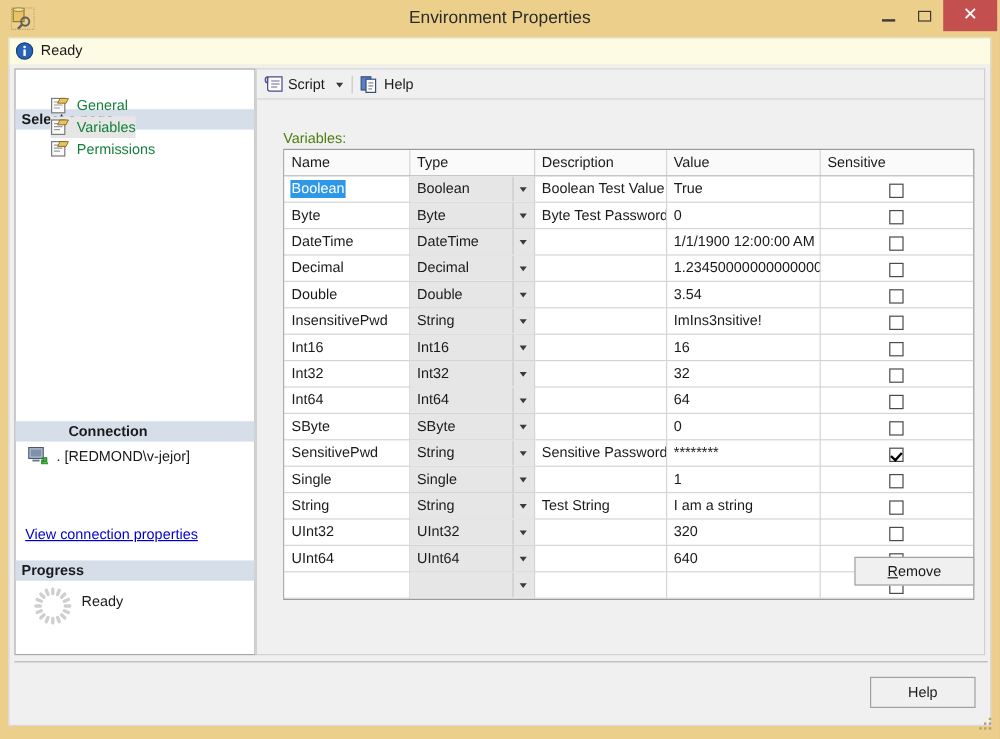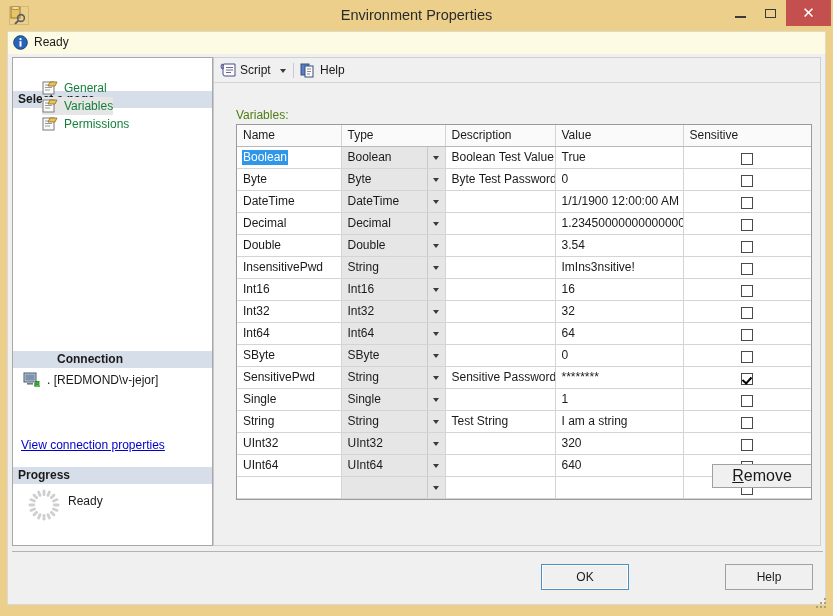--- a/index.html
+++ b/index.html
@@ -315,21 +315,21 @@
   }
   td.row-sel-name { padding-left: 5px !important; }
 
   
   #btn-remove {
     position: absolute;
     left: 498px; top: 406px;
     width: 100px; height: 24px;
     background: #f0f0f0;
     border: 1px solid #a0a0a0;
-    font-size: 16px;
+    font-size: 12px;
     color: #1a1a1a;
     font-family: "Liberation Sans", sans-serif;
     cursor: default;
   }
   #btn-remove u { text-decoration: underline; }
 
   
   #footer-sep {
     position: absolute;
     left: 4px; top: 497px;
@@ -695,21 +695,20 @@
         </table>
       </div>
 
       <button id="btn-remove">
         <span><u>R</u></span><span>emove</span>
       </button>
     </div>
 
     <div id="footer-sep"></div>
 
-    <button class="footbtn" id="btn-ok">OK</button>
     <button class="footbtn" id="btn-help">Help</button>
   </div>
 
   <span id="resize-grip">
     <svg width="12" height="12" viewBox="0 0 12 12">
       <g fill="#b0a070">
         <rect x="8" y="8" width="2" height="2"></rect>
         <rect x="4" y="8" width="2" height="2"></rect>
         <rect x="8" y="4" width="2" height="2"></rect>
         <rect x="0" y="8" width="2" height="2"></rect>

